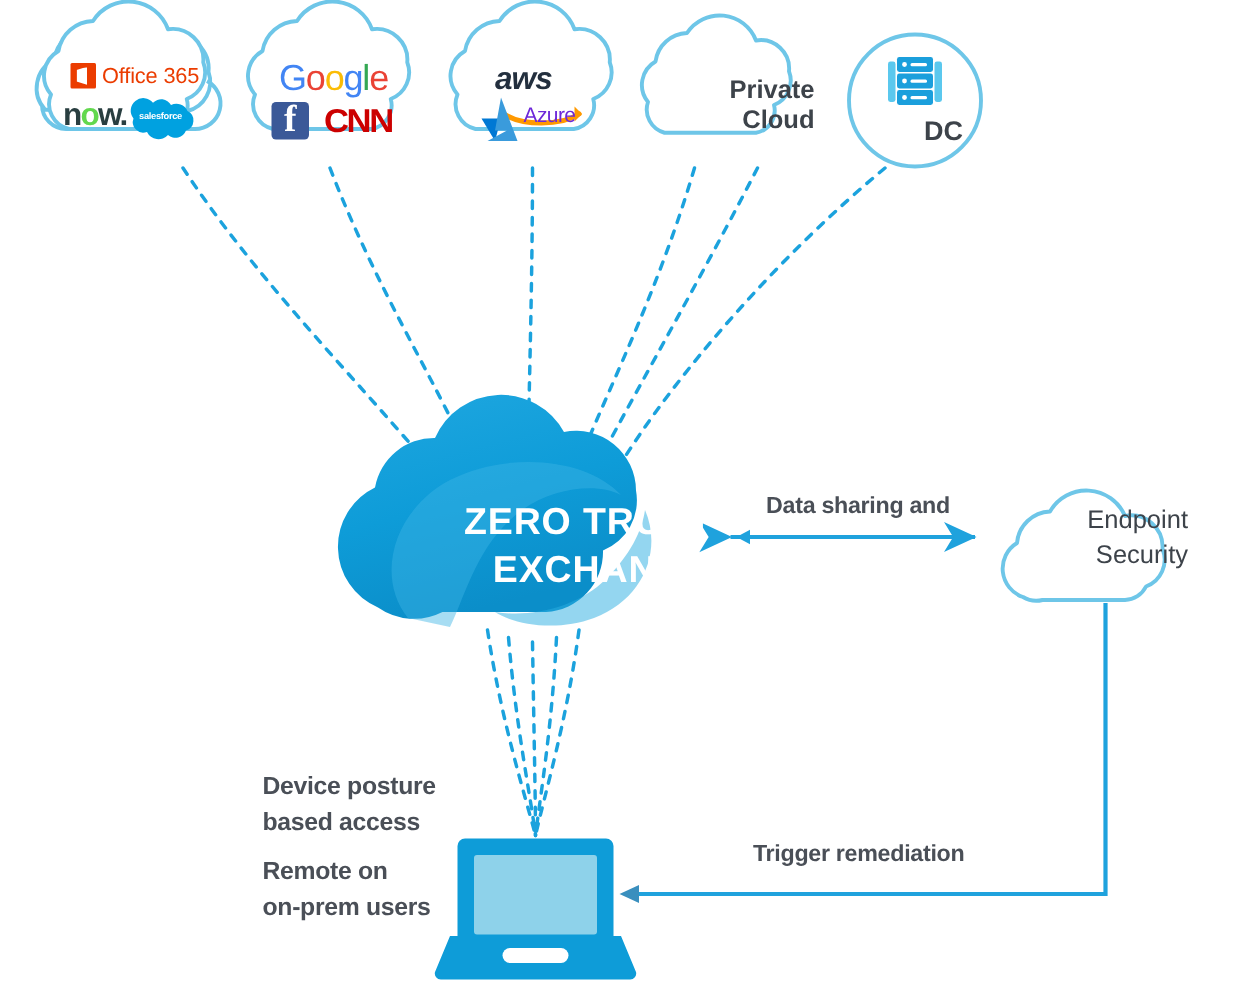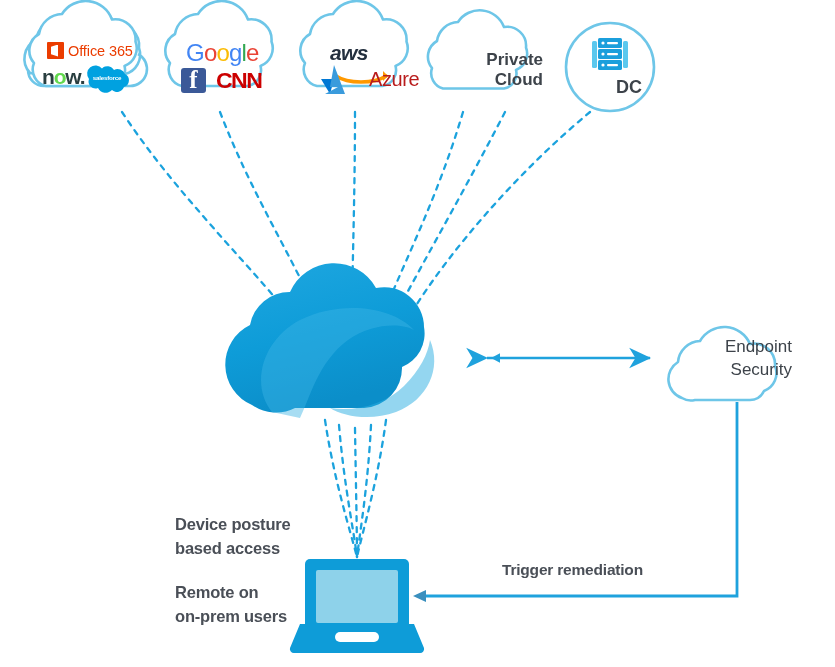--- a/index.html
+++ b/index.html
@@ -142,25 +142,24 @@
     position: absolute;
     left: 0; right: 0; top: 0;
     font-size: 21px;
     font-weight: 700;
     color: #232f3e;
     letter-spacing: -0.6px;
     line-height: 1;
     font-style: italic;
   }
   .azure-text {
-    font-size: 20px;
-    color: #b91c1c;
+    font-size: 14px;
+    color: #6d28d9;
     font-weight: 400;
     letter-spacing: -0.4px;
-    margin-left: 20px;
   }
 </style>
 </head>
 <body>
 
 <div id="stage">
 
   <svg id="svg-layer" viewBox="0 0 835 667">
     <defs>
       <linearGradient id="ztxGrad" x1="0" y1="0" x2="0.35" y2="1">
@@ -325,27 +324,30 @@
 
   <div class="logo-box" style="left:349px; top:68px;">
     <span class="azure-text">Azure</span>
   </div>
 
   <div class="node-label" style="left:438px; top:50px; width:105px; font-size:17px;">Private
 Cloud</div>
 
   <div class="node-label" style="left:578px; top:77px; width:64px; font-size:18px;">DC</div>
 
+  <div class="node-label" style="left:245px; top:332px; width:230px; font-size:25px; color:#ffffff; letter-spacing:0.6px; line-height:1.28;">ZERO TRUST
+EXCHANGE</div>
 
   <div class="node-label" style="left:688px; top:336px; width:104px; font-size:17px; font-weight:400; line-height:1.35;">Endpoint
 Security</div>
 
+  <div class="flow-label" style="left:492px; top:329px; width:160px; text-align:center; font-size:15.5px;">Data sharing and</div>
 
 
   <div class="flow-label" style="left:175px; top:466px; width:180px; font-size:16.5px; line-height:1.45;margin-top:47px;">Device posture
 based access</div>
 
-  <div class="flow-label" style="left:175px; top:570px; width:180px; font-size:16.5px; line-height:1.45;margin-top:11px;">Remote on
+  <div class="flow-label" style="left:175px; top:570px; width:180px; font-size:16.5px; line-height:1.45;">Remote on
 on-prem users</div>
 
   <div class="flow-label" style="left:502px; top:561px; width:230px; font-size:15.5px;">Trigger remediation</div>
 
 </div>
 
 </body></html>

